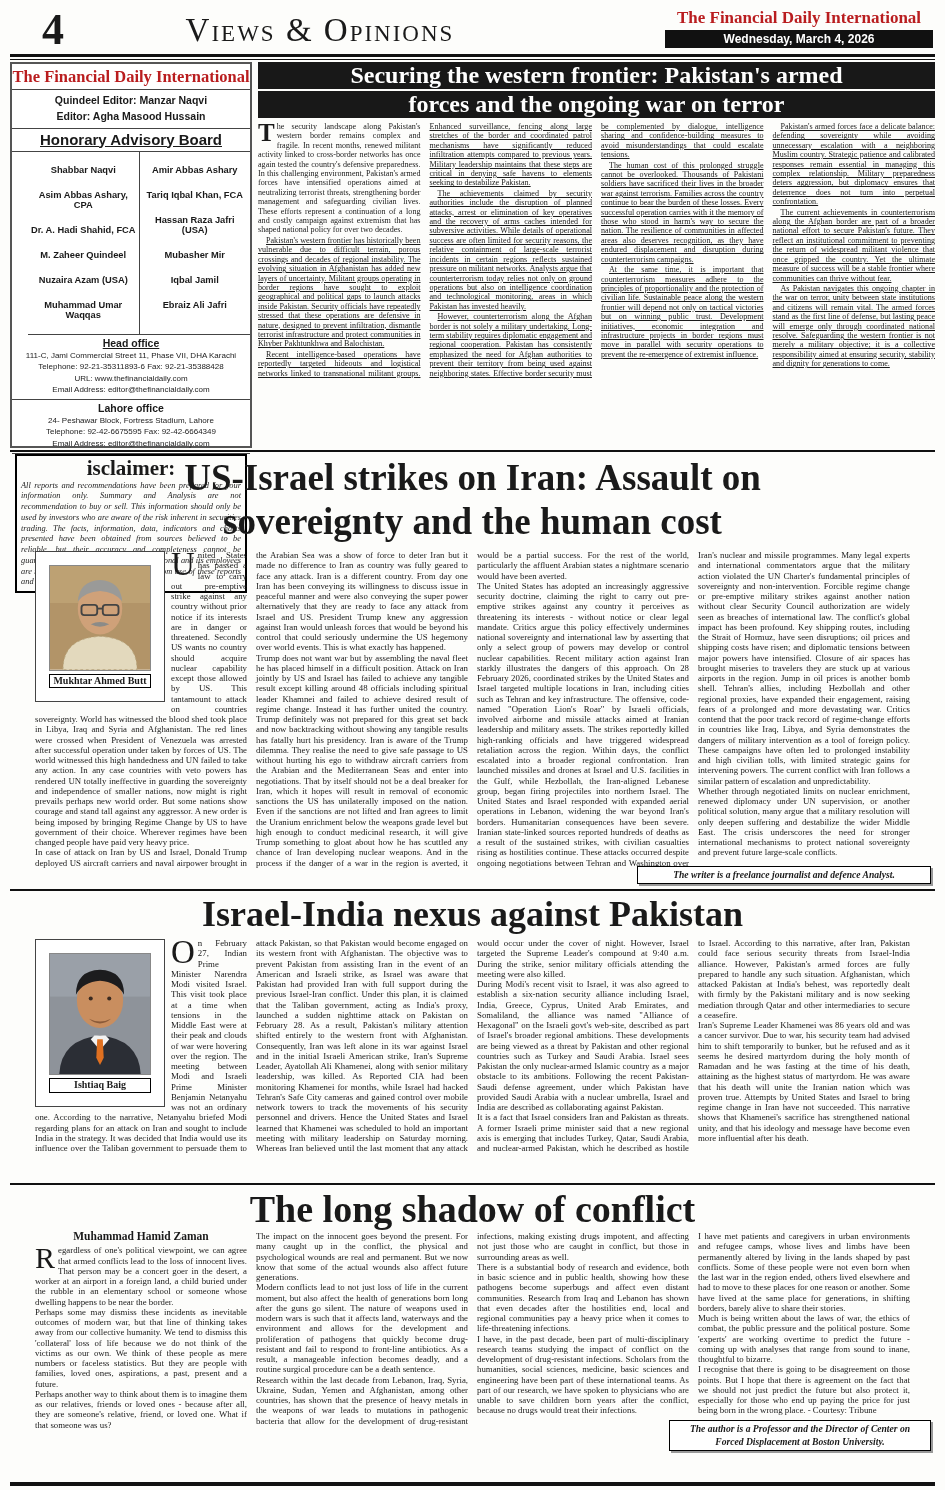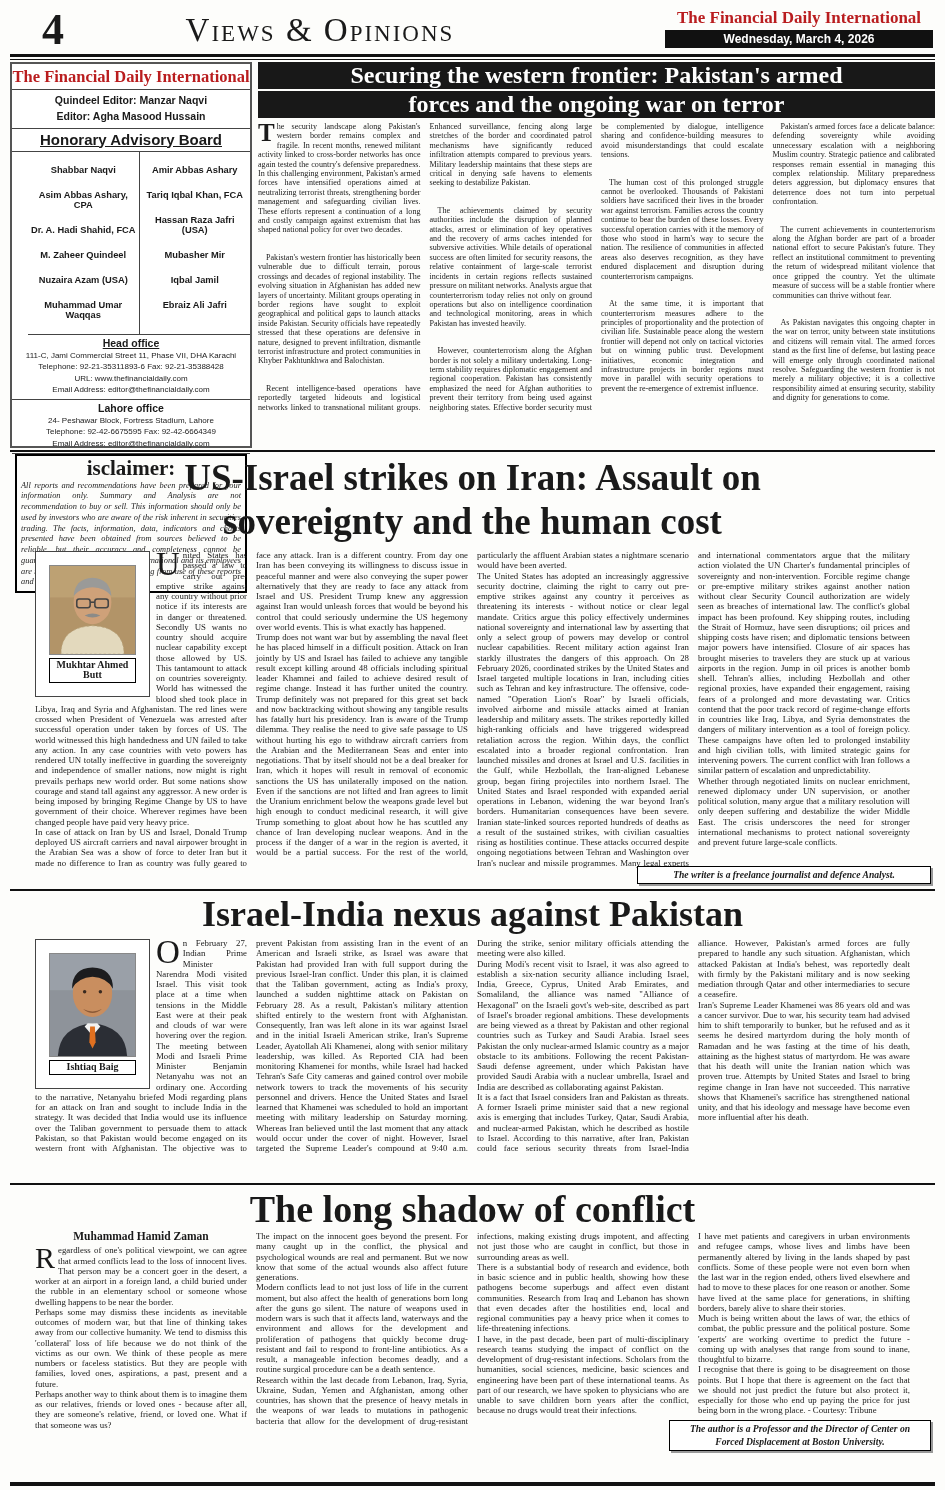--- a/index.html
+++ b/index.html
@@ -39,39 +39,39 @@
   .disc-title { text-align:center; font-family:"Liberation Serif",serif; font-weight:bold; font-size:21px; }
   .disc-text { font-family:"Liberation Serif",serif; font-style:italic; font-size:8.4px; line-height:1.28; text-align:justify; color:#222; }
   
   .a1 { flex:1; display:flex; flex-direction:column; }
   .banner { background:#181818; color:#fff; text-align:center; font-weight:bold;
     font-size:24px; line-height:25px; padding:1px 4px; font-family:"Liberation Serif",serif; }
   .banner + .banner { margin-top:2px; }
   .a1 .body { margin-top:4px; flex:1; column-count:4; column-gap:9px;
     font-size:8.1px; line-height:9.4px; text-align:justify; overflow:hidden; }
   .body p { margin:0; }
-  .body p + p { text-indent:8px; margin-top:18px; }
+  .body p + p { text-indent:8px; margin-top:1px;text-decoration:underline; }
   .a1 .body p:first-of-type::first-letter { float:left; font-size:25px; line-height:20px; font-weight:bold; padding:1px 2px 0 0; }
   
   .rule { border:none; border-top:2.5px solid #111; margin:1px 10px; }
   .article { position:relative; padding:0 35px; }
   .article h2 { text-align:center; font-weight:bold; font-family:"Liberation Serif",serif; }
   .a2 h2 { font-size:37px; line-height:44px; margin:4px 0 6px; }
   .a3 h2 { font-size:36px; line-height:38px; margin:4px 0 5px; }
   .a4 h2 { font-size:38px; line-height:40px; margin:4px 0 2px; }
   .colbody { column-count:4; column-gap:9px; font-size:8.8px; line-height:10.25px;
     text-align:justify; overflow:hidden; }
   .a2 .colbody { height:338px; }
   .a3 .colbody { height:244px; }
   .a4 .colbody { height:226px; }
   .a2 .colbody p:first-of-type::first-letter,
   .a3 .colbody p:first-of-type::first-letter { float:left; font-size:33px; line-height:26px; font-weight:normal; padding:1px 3px 0 0; }
   .a4 .colbody p:first-of-type::first-letter { float:left; font-size:30px; line-height:24px; padding:1px 3px 0 0; }
   
-  .photo-box { float:left; width:115px; border:1.5px solid #444; background:#fff; padding:13px; margin:1px 6px 2px 0; }
+  .photo-box { float:left; width:130px; border:1.5px solid #444; background:#fff; padding:13px; margin:1px 6px 2px 0; }
   .photo-box svg { display:block; width:100%; height:auto; border:1px solid #888; }
   .photo-caption { margin-top:3px; border:1.2px solid #000; text-align:center; font-weight:bold;
     font-size:10px; padding:1px 0; font-family:"Liberation Serif",serif; }
   
   .writer-note { position:absolute; border:1.5px solid #000; background:#fff; text-align:center;
     font-weight:bold; font-style:italic; font-size:9.6px; line-height:1.3; padding:2px 5px;
     box-shadow:2px 2px 0 #999; }
   .a2 .writer-note { right:14px; bottom:4px; width:294px; }
   .a4 .writer-note { right:14px; bottom:6px; width:262px; }
   .byline { text-align:center; font-weight:bold; font-size:11.5px; margin-bottom:4px; font-family:"Liberation Serif",serif; }

